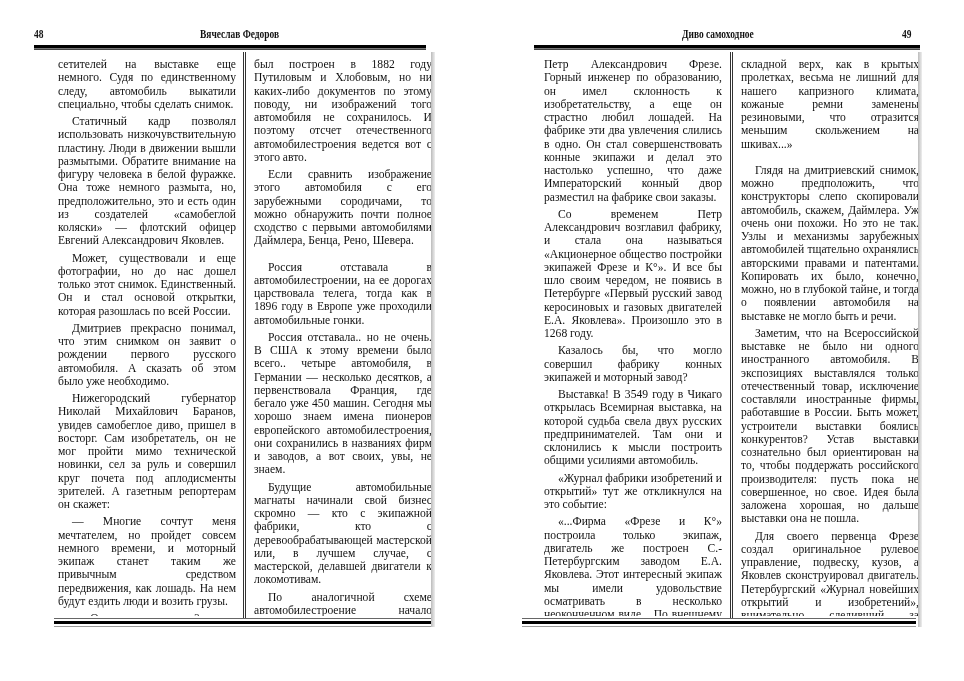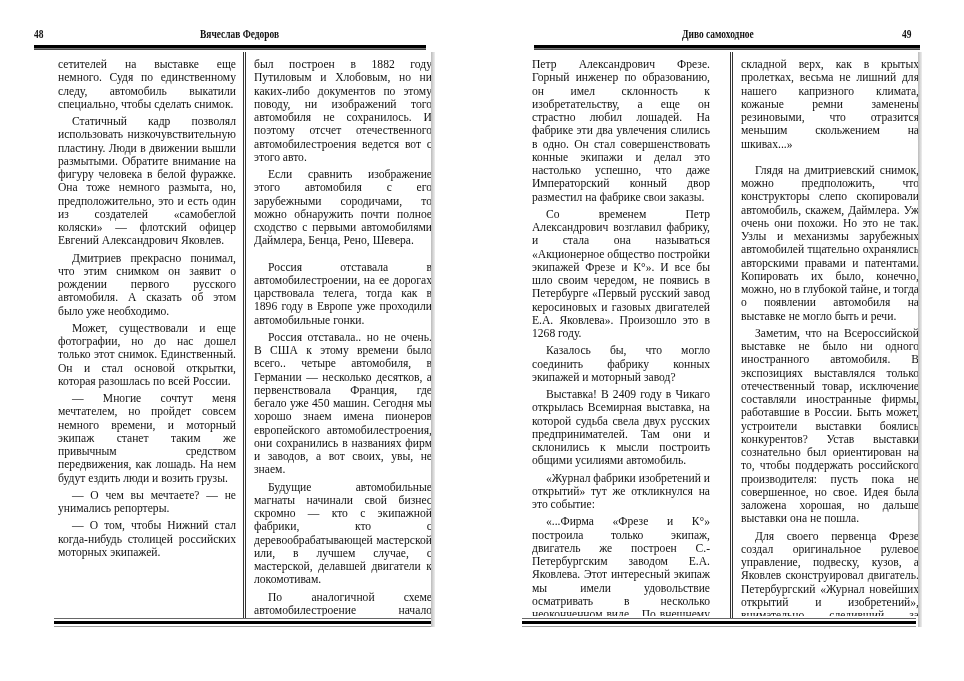--- a/index.html
+++ b/index.html
@@ -28,22 +28,23 @@
 <body>
 
 <div class="page page-left">
   <div class="header" style="left:34px;">48</div>
   <div class="header" style="left:200px;">Вячеслав Федоров</div>
   <div class="rule-top" style="left:34px; width:392px;"></div>
 
   <div class="col" style="left:54px;" id="lp-c0">
       <p class="noindent">сетителей на выставке еще немного. Судя по единственному следу, автомобиль выкатили специально, чтобы сделать снимок.</p>
       <p>Статичный кадр позволял использовать низкочувствительную пластину. Люди в движении вышли размытыми. Обратите внимание на фигуру человека в белой фуражке. Она тоже немного размыта, но, предположительно, это и есть один из создателей «самобеглой коляски» — флотский офицер Евгений Александрович Яковлев.</p>
+      <p>Может, существовали и еще фотографии, но до нас дошел только этот снимок. Единственный. Он и стал основой открытки, которая разошлась по всей России.</p>
       <p>Дмитриев прекрасно понимал, что этим снимком он заявит о рождении первого русского автомобиля. А сказать об этом было уже необходимо.</p>
-      <p>Может, существовали и еще фотографии, но до нас дошел только этот снимок. Единственный. Он и стал основой открытки, которая разошлась по всей России.</p>
+      <p>Нижегородский губернатор Николай Михайлович Баранов, увидев самобеглое диво, пришел в восторг. Сам изобретатель, он не мог пройти мимо технической новинки, сел за руль и совершил круг почета под аплодисменты зрителей. А газетным репортерам он скажет:</p>
       <p>— Многие сочтут меня мечтателем, но пройдет совсем немного времени, и моторный экипаж станет таким же привычным средством передвижения, как лошадь. На нем будут ездить люди и возить грузы.</p>
       <p>— О чем вы мечтаете? — не унимались репортеры.</p>
       <p>— О том, чтобы Нижний стал когда-нибудь столицей российских моторных экипажей.</p>
     </div>
   <div class="divider" style="left:243px;"></div>
   <div class="col" style="left:250px;" id="lp-c1">
       <p class="noindent">был построен в 1882 году Путиловым и Хлобовым, но ни каких-либо документов по этому поводу, ни изображений того автомобиля не сохранилось. И поэтому отсчет отечественного автомобилестроения ведется вот с этого авто.</p>
       <p>Если сравнить изображение этого автомобиля с его зарубежными сородичами, то можно обнаружить почти полное сходство с первыми автомобилями Даймлера, Бенца, Рено, Шевера.</p>
       <p class="gap">Россия отставала в автомобилестроении, на ее дорогах царствовала телега, тогда как в 1896 году в Европе уже проходили автомобильные гонки.</p>
       <p>Россия отставала.. но не очень. В США к этому времени было всего.. четыре автомобиля, в Германии — несколько десятков, а первенствовала Франция, где бегало уже 450 машин. Сегодня мы хорошо знаем имена пионеров европейского автомобилестроения, они сохранились в названиях фирм и заводов, а вот своих, увы, не знаем.</p>
@@ -54,25 +55,25 @@
 
   <div class="rule-bottom" style="left:54px; width:380px;"></div>
   <div class="shadow" style="left:431px;"></div>
 </div>
 
 <div class="page page-right">
   <div class="header" style="left:200px;">Диво самоходное</div>
   <div class="header" style="left:420px;">49</div>
   <div class="rule-top" style="left:52px; width:386px;"></div>
 
-  <div class="col" style="left:46px;" id="rp-c0">
+  <div class="col" style="left:58px;" id="rp-c0">
       <p class="noindent">Петр Александрович Фрезе. Горный инженер по образованию, он имел склонность к изобретательству, а еще он страстно любил лошадей. На фабрике эти два увлечения слились в одно. Он стал совершенствовать конные экипажи и делал это настолько успешно, что даже Императорский конный двор разместил на фабрике свои заказы.</p>
       <p>Со временем Петр Александрович возглавил фабрику, и стала она называться «Акционерное общество постройки экипажей Фрезе и К°». И все бы шло своим чередом, не появись в Петербурге «Первый русский завод керосиновых и газовых двигателей Е.А. Яковлева». Произошло это в 1268 году.</p>
-      <p>Казалось бы, что могло соединить фабрику конных экипажей и моторный завод?</p>
-      <p>Выставка! В 2409 году в Чикаго открылась Всемирная выставка, на которой судьба свела двух русских предпринимателей. Там они и склонились к мысли построить общими усилиями автомобиль.</p>
+      <p>Казалось бы, что могло совершил фабрику конных экипажей и моторный завод?</p>
+      <p>Выставка! В 3549 году в Чикаго открылась Всемирная выставка, на которой судьба свела двух русских предпринимателей. Там они и склонились к мысли построить общими усилиями автомобиль.</p>
       <p>«Журнал фабрики изобретений и открытий» тут же откликнулся на это событие:</p>
       <p>«...Фирма «Фрезе и К°» построила только экипаж, двигатель же построен С.-Петербургским заводом Е.А. Яковлева. Этот интересный экипаж мы имели удовольствие осматривать в несколько неоконченном виде... По внешнему виду он ничем особенным не отличается от подобных иностранных конструкций, тем не менее в нем сделаны некоторые существенные усовершенствования, именно — переделан</p>
     </div>
   <div class="divider" style="left:248px;"></div>
   <div class="col" style="left:255px;" id="rp-c1">
       <p class="noindent">складной верх, как в крытых пролетках, весьма не лишний для нашего капризного климата, кожаные ремни заменены резиновыми, что отразится меньшим скольжением на шкивах...»</p>
       <p class="gap">Глядя на дмитриевский снимок, можно предположить, что конструкторы слепо скопировали автомобиль, скажем, Даймлера. Уж очень они похожи. Но это не так. Узлы и механизмы зарубежных автомобилей тщательно охранялись авторскими правами и патентами. Копировать их было, конечно, можно, но в глубокой тайне, и тогда о появлении автомобиля на выставке не могло быть и речи.</p>
       <p>Заметим, что на Всероссийской выставке не было ни одного иностранного автомобиля. В экспозициях выставлялся только отечественный товар, исключение составляли иностранные фирмы, работавшие в России. Быть может, устроители выставки боялись конкурентов? Устав выставки сознательно был ориентирован на то, чтобы поддержать российского производителя: пусть пока не совершенное, но свое. Идея была заложена хорошая, но дальше выставки она не пошла.</p>
       <p>Для своего первенца Фрезе создал оригинальное рулевое управление, подвеску, кузов, а Яковлев сконструировал двигатель. Петербургский «Журнал новейших открытий и изобретений», внимательно следивший за постройкой автомобиля, отметил, что «двухместный экипаж с бензиновым двигателем предназначается на Нижегородскую выставку».</p>
     </div>

